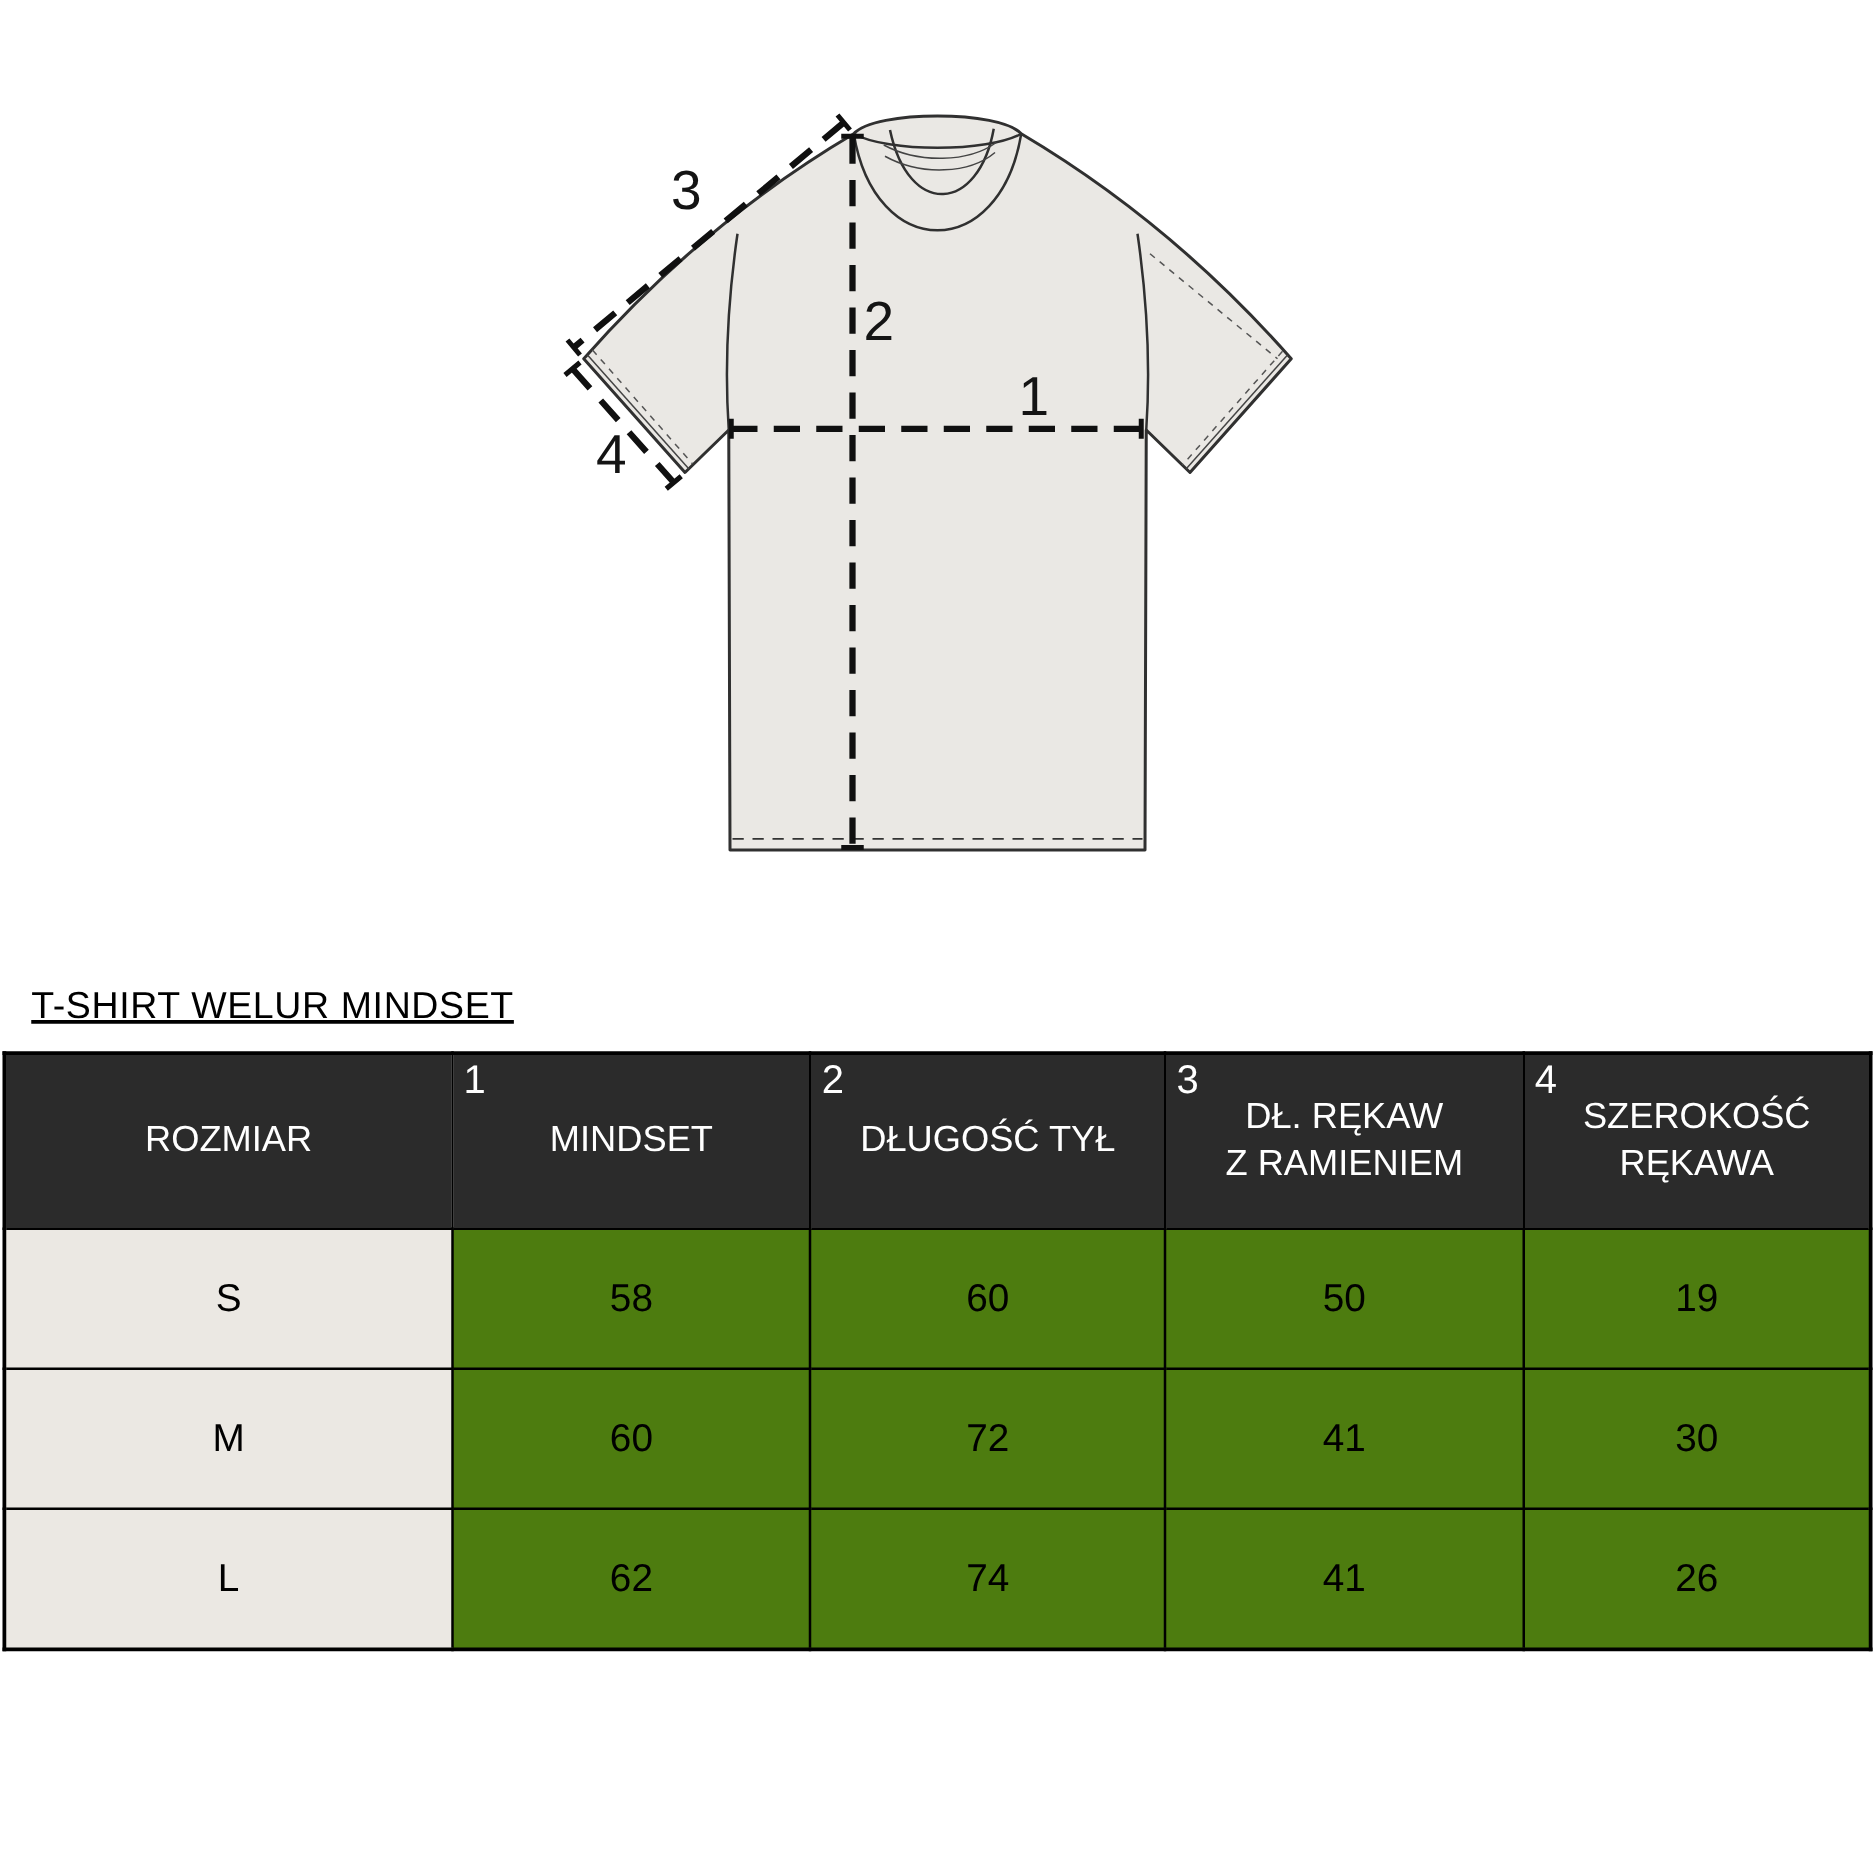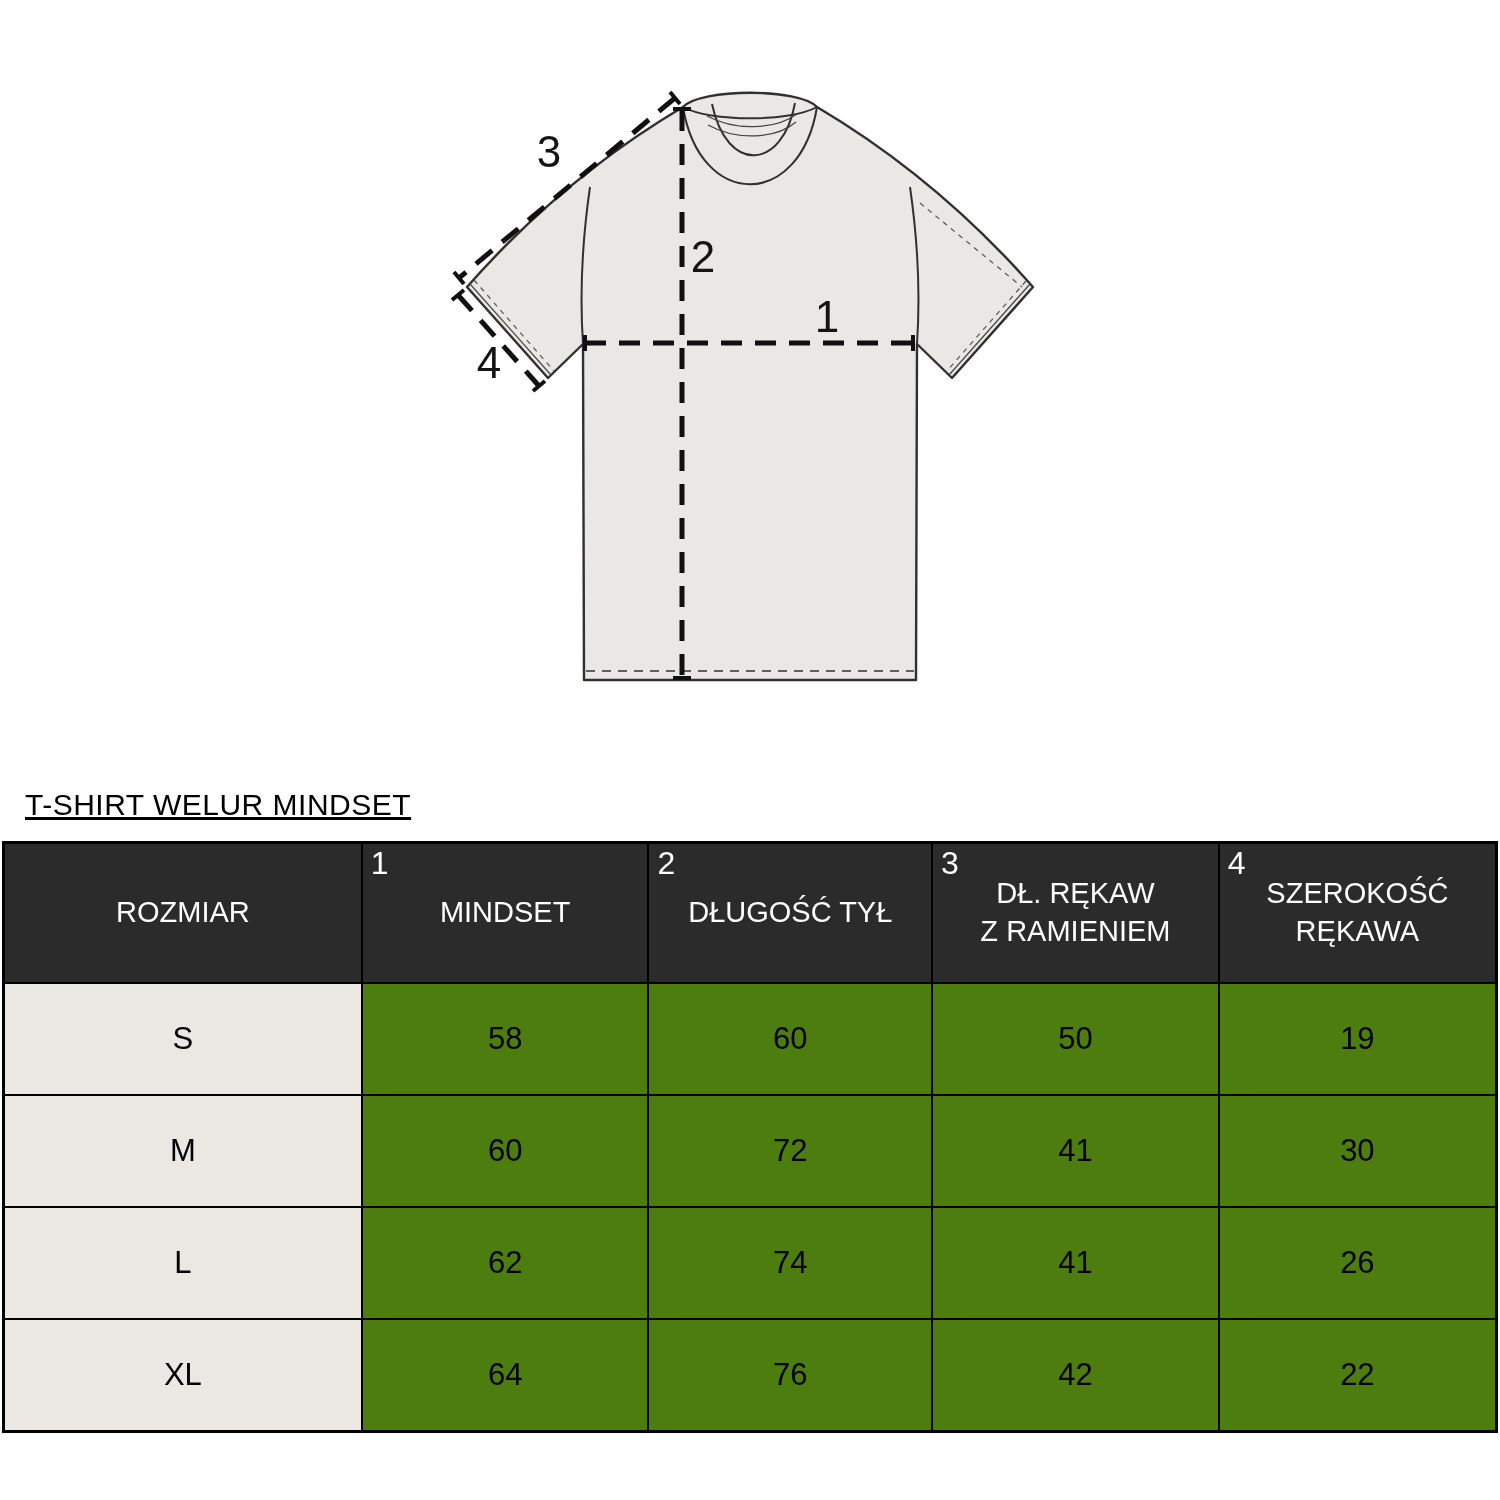--- a/index.html
+++ b/index.html
@@ -199,23 +199,16 @@
         <td>41</td>
         <td>30</td>
       </tr>
       <tr>
         <td class="size-cell">L</td>
         <td>62</td>
         <td>74</td>
         <td>41</td>
         <td>26</td>
       </tr>
-      <tr>
-        <td class="size-cell">XL</td>
-        <td>64</td>
-        <td>76</td>
-        <td>42</td>
-        <td>22</td>
-      </tr>
     </tbody>
   </table>
 
 </div>
 
 </body></html>

